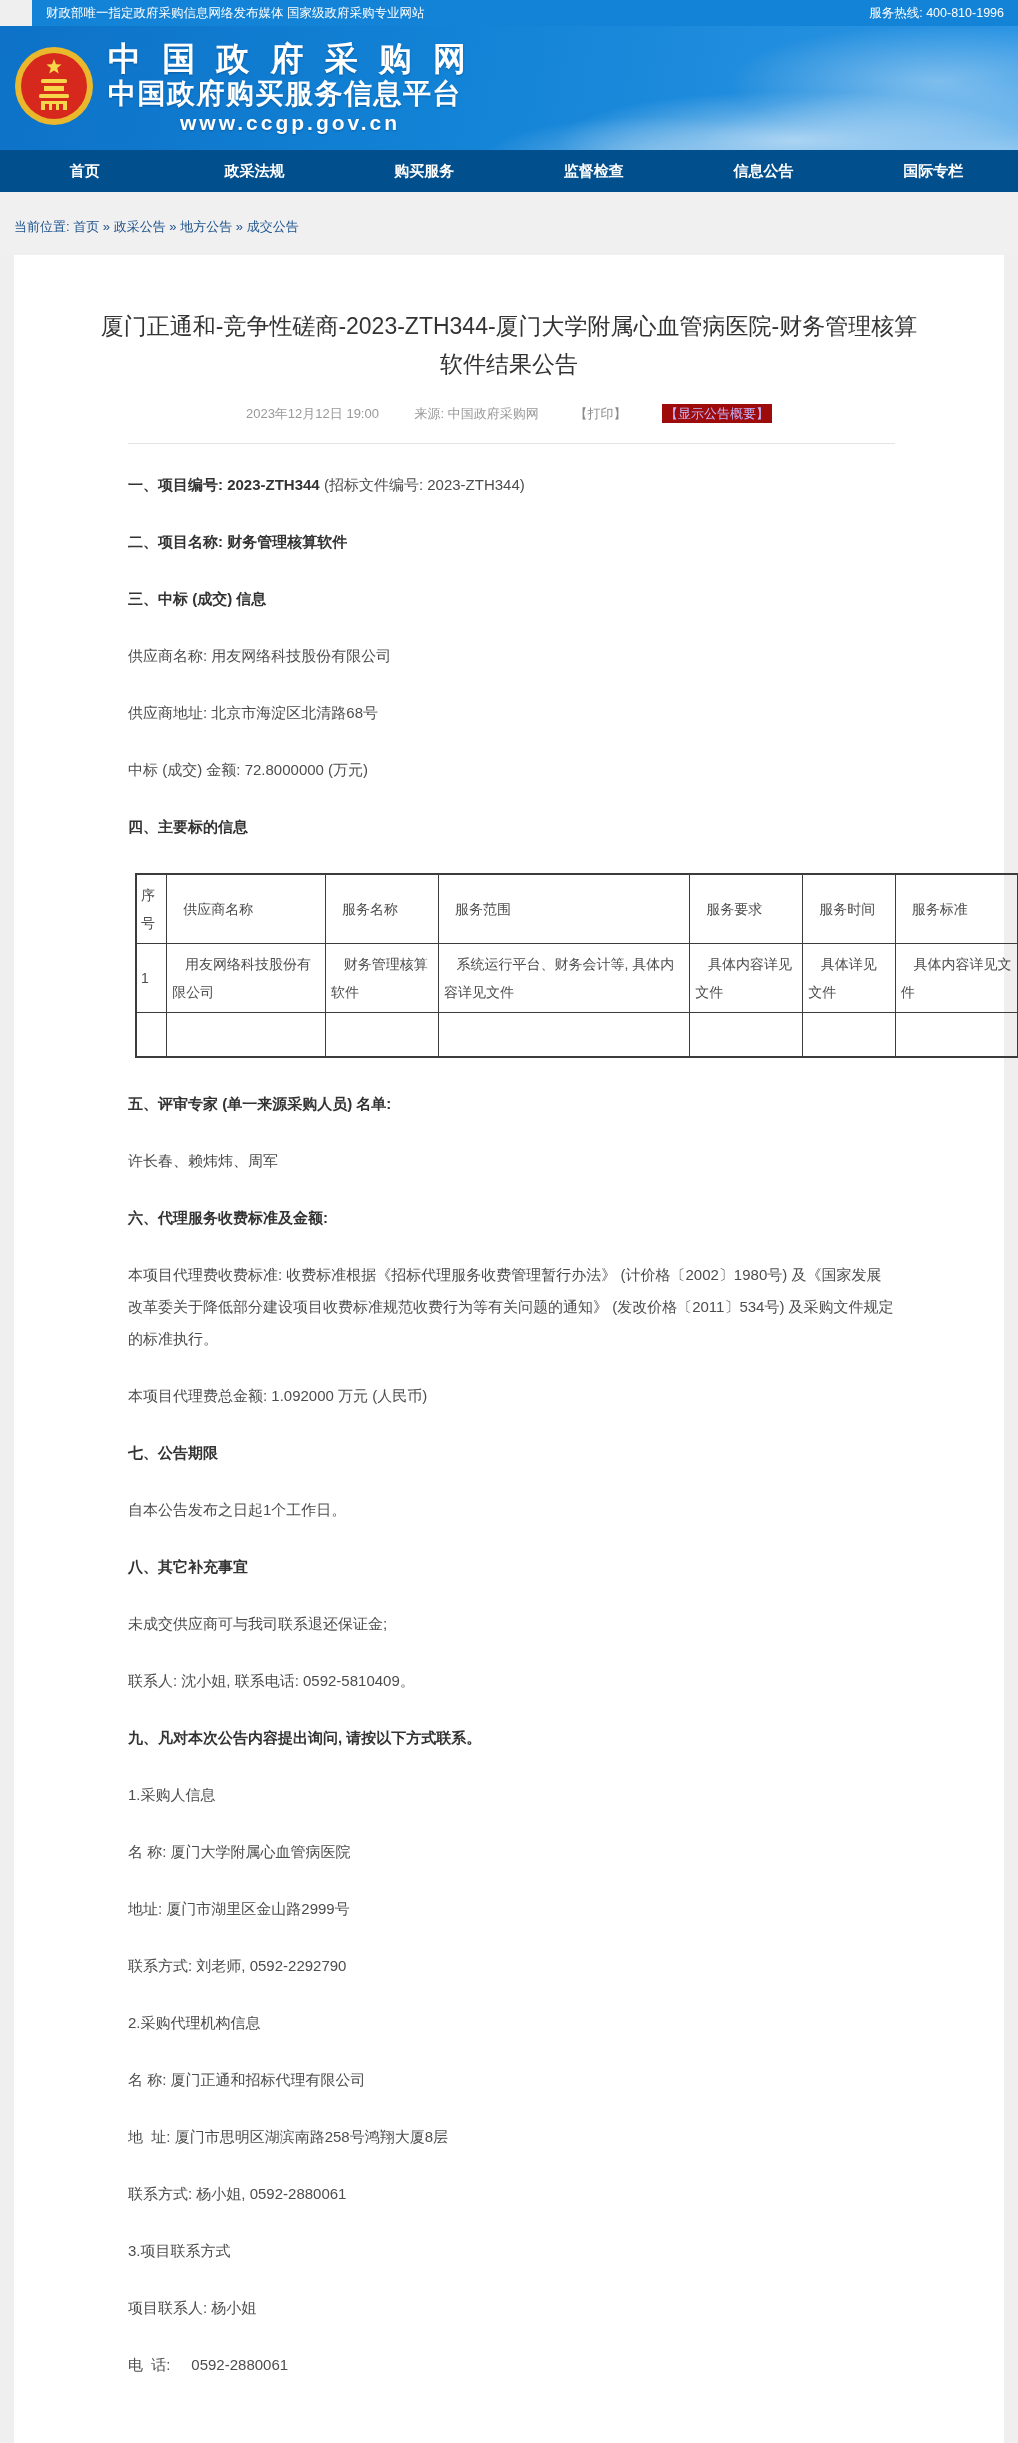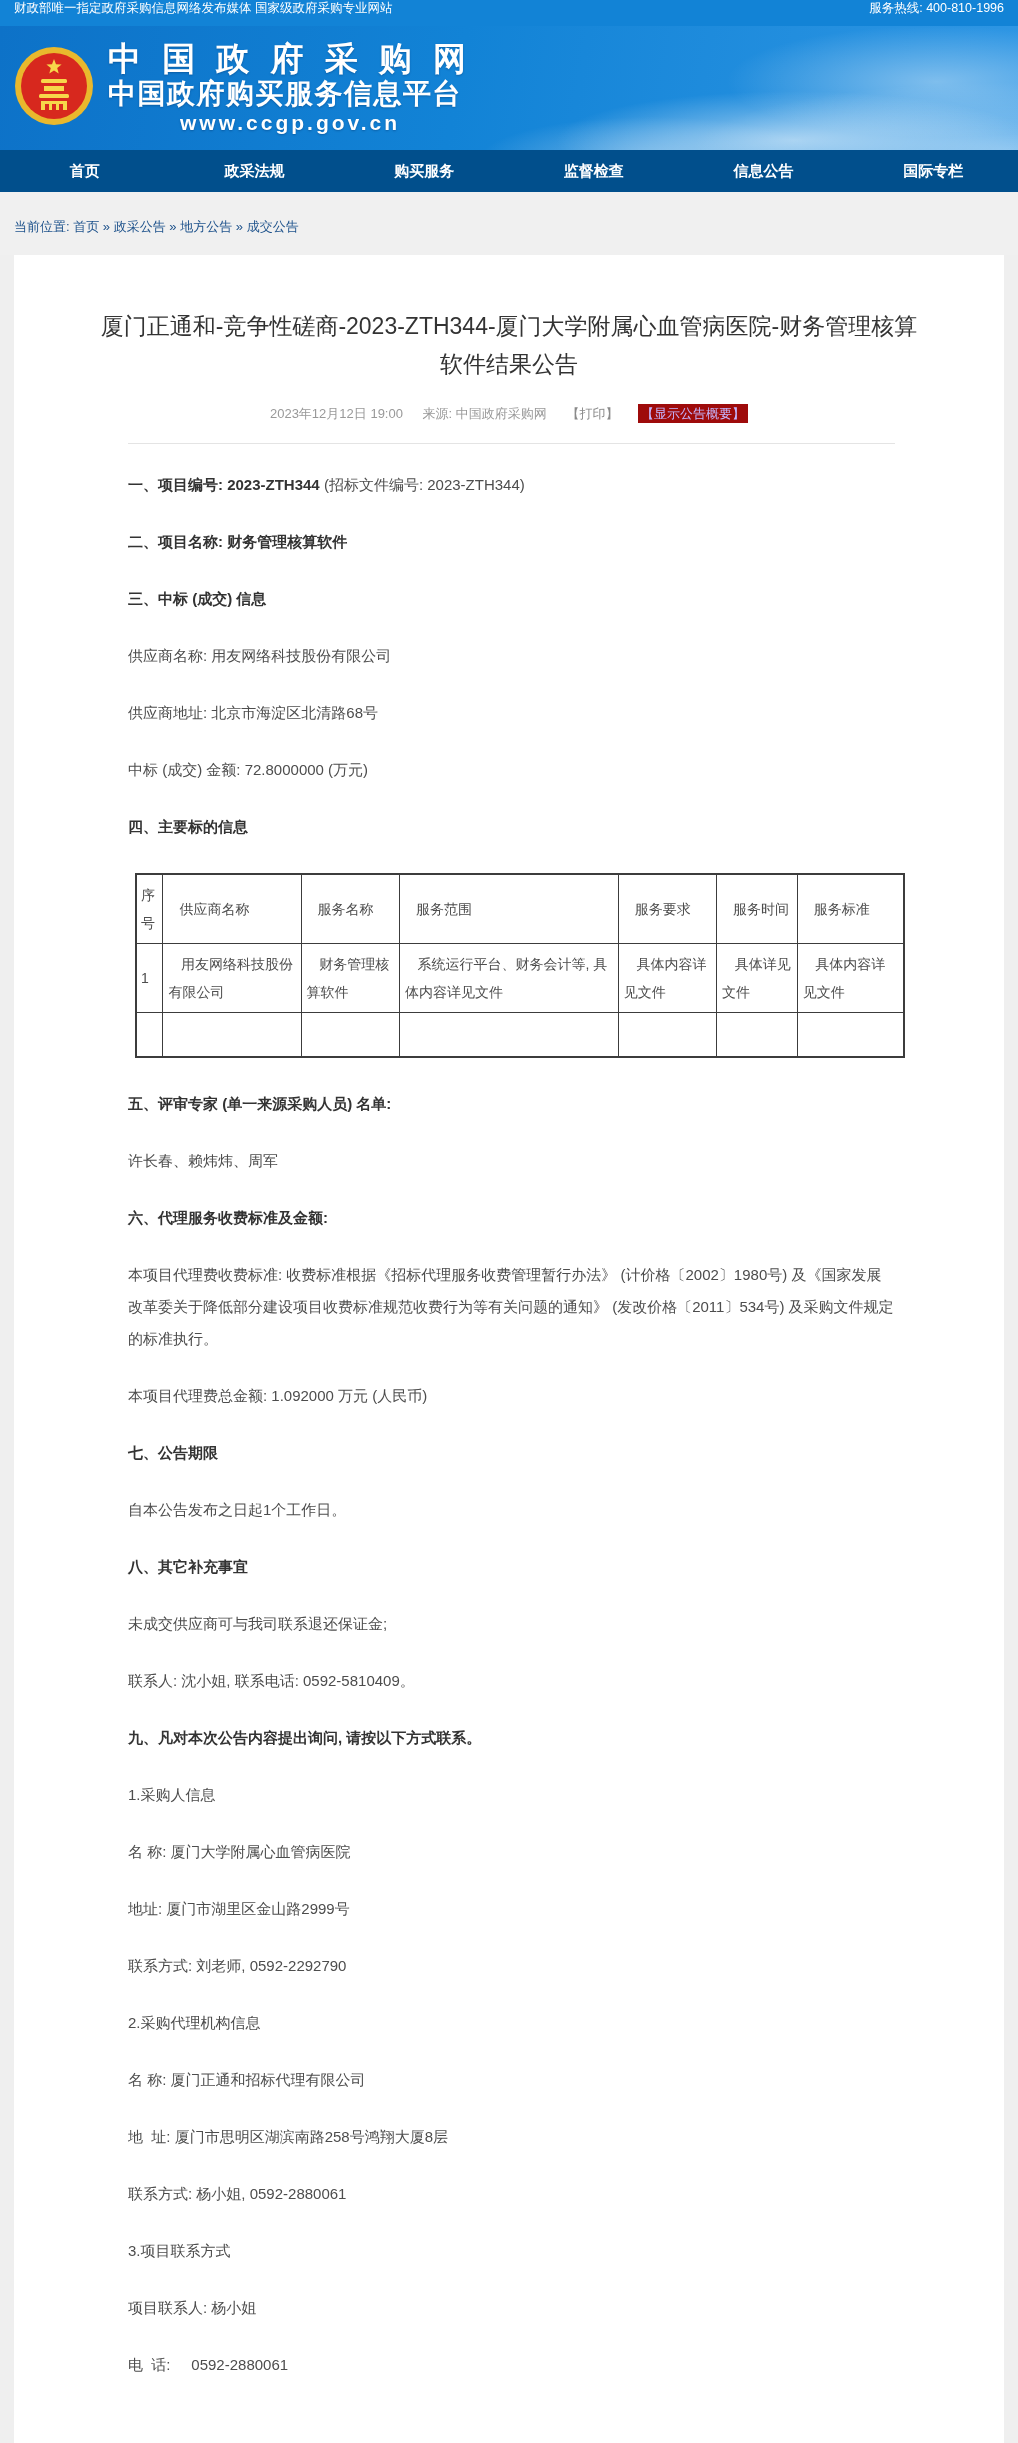--- a/index.html
+++ b/index.html
@@ -4,21 +4,21 @@
 <style>
   * { margin:0; padding:0; box-sizing:border-box; }
   html,body { width:1018px; }
   body {
     height:2443px; overflow:hidden; background:#efefef;
     font-family:"Liberation Sans","DejaVu Sans",sans-serif; color:#4d4d4d;
   }
   
   .topbar {
     height:26px; background:#1283d6; color:#fff; font-size:12.5px;
-    display:flex; justify-content:space-between; padding:0 14px;
+    display:flex; justify-content:space-between; align-items:center; padding:0 14px;margin-left:32px;
   }
   
   .site-header {
     height:124px; position:relative; display:flex; align-items:center;
     background:
       radial-gradient(ellipse 340px 70px at 78% 92%, rgba(255,255,255,.55), transparent 70%),
       radial-gradient(ellipse 300px 80px at 92% 45%, rgba(255,255,255,.40), transparent 70%),
       radial-gradient(ellipse 240px 60px at 64% 108%, rgba(255,255,255,.38), transparent 72%),
       radial-gradient(ellipse 420px 90px at 99% 100%, rgba(255,255,255,.45), transparent 75%),
       linear-gradient(100deg,#0d72c8 0%,#1283d6 45%,#2e96e4 100%);
@@ -39,30 +39,30 @@
   .bc-link { color:#1f538c; text-decoration:none; }
   .bc-sep { color:#1f538c; }
   
   .card { background:#fff; margin:0 14px; padding-bottom:45px; min-height:2095px; }
   .article-title {
     padding:52px 20px 0; text-align:center; font-size:23px; line-height:38px;
     font-weight:normal; color:#333;
   }
   .article-title span { display:block; }
   .article-meta { margin-top:22px; text-align:center; font-size:13px; color:#999; }
-  .article-meta .m { margin:0 8px; }
+  .article-meta .m { margin:0 16px; }
   .print-btn { color:#8a8a8a; cursor:pointer; }
   .summary-btn { background:#9e0b0b; color:#c4b5fd; padding:2px 3px; cursor:pointer; }
   .divider { border-bottom:1px solid #e4e4e4; margin:20px 109px 0 114px; }
   .content { margin:0 109px 0 114px; }
   .para { font-size:15px; line-height:32px; margin:25px 0; color:#4d4d4d; white-space:pre-wrap; }
   .para .b { font-weight:bold; color:#333; }
   
   .bid-table {
-    border-collapse:collapse; width:770px; margin:30px 0 30px 7px;
+    border-collapse:collapse; width:884px; margin:30px 0 30px 7px;
     border:2px solid #3c3c3c; font-size:14px; color:#4d4d4d;
   }
   .bid-table th, .bid-table td { border:1px solid #3c3c3c; padding:6px 5px; line-height:28px; vertical-align:middle; font-weight:normal; text-align:left; }
   .bid-table th { height:66px; padding-left:16px; }
   .bid-table th.c0 { padding-left:4px; }
   .bid-table td { height:66px; text-indent:0.9em; }
   .bid-table td.c0 { text-indent:0; padding-left:4px; }
   .bid-table tr.empty td { height:44px; }
 </style>
 </head>

